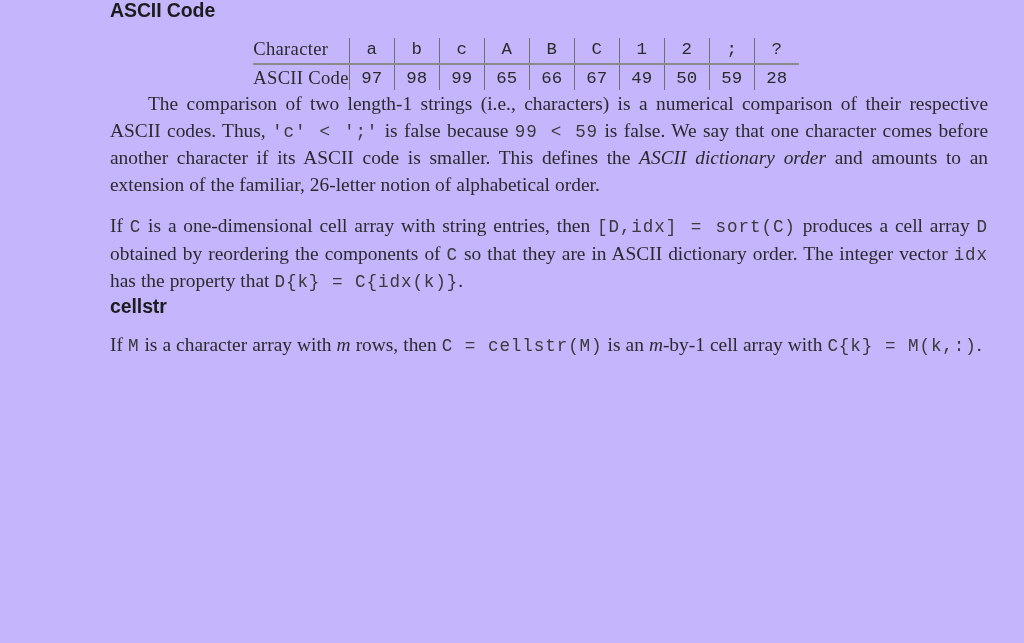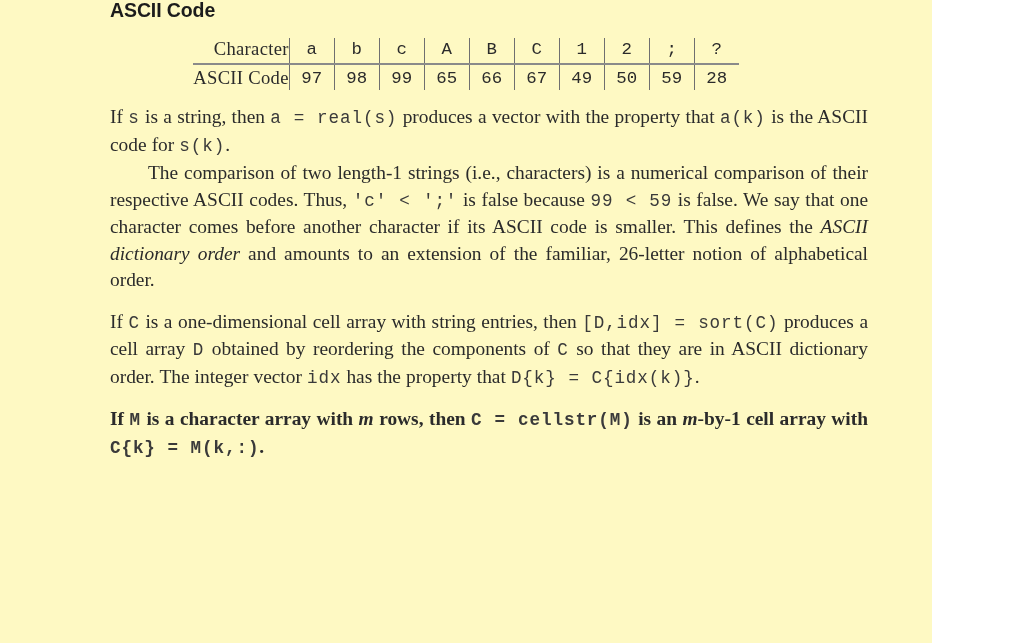--- a/index.html
+++ b/index.html
@@ -10,25 +10,25 @@
   body {
     width: 1024px;
     height: 643px;
     overflow: hidden;
     font-family: "Liberation Serif", "DejaVu Serif", serif;
     color: #2e2e2e;
     -webkit-font-smoothing: antialiased;
   }
   .page {
     position: relative;
-    width: 932px;
+    width: 1024px;
     height: 643px;
     box-sizing: border-box;
-    padding: 0 64px 0 110px;
-    background: #fef9c3;
+    padding: 0 36px 0 110px;
+    background: #c4b5fd;
   }
 
   
   h2.section-heading {
     font-family: "Liberation Sans", "DejaVu Sans", sans-serif;
     font-weight: bold;
     font-size: 19.5px;
     letter-spacing: -0.1px;
     color: #1c1c1c;
     margin: 0;
@@ -46,21 +46,21 @@
     text-align: justify;
     text-justify: inter-word;
     margin: 0;
     color: #2b2b2b;
     word-spacing: 0.2px;
   }
   .p-intro    { padding-top: 16px; }
   .p-realk    { padding-top: 14px; }
   .p-compare  { padding-top: 1px; text-indent: 38px; }
   .p-sort     { padding-top: 15px; }
-  .p-cellstr  { padding-top: 15px; font-weight: bold; }
+  .p-cellstr  { padding-top: 15px; }
   .last-line-left { text-align: left; }
 
   
   .it { font-style: italic; }
   .code {
     font-family: "Liberation Mono", "DejaVu Sans Mono", monospace;
     font-size: 17.6px;
     letter-spacing: 0.9px;
     color: #3a3a3a;
   }
@@ -78,21 +78,21 @@
     font-size: 18.6px;
     color: #2b2b2b;
   }
   table.ascii-table td {
     padding: 0;
     vertical-align: middle;
     white-space: nowrap;
   }
   td.rowlabel {
     font-family: "Liberation Serif", "DejaVu Serif", serif;
-    text-align: right;
+    text-align: left;
     padding: 1px 10px 1px 0;
     letter-spacing: 0.3px;
   }
   td.cellval {
     font-family: "Liberation Mono", "DejaVu Sans Mono", monospace;
     font-size: 17.4px;
     text-align: center;
     min-width: 44px;
     padding: 1px 8px;
     border-left: 1.4px solid #6f6f6f;
@@ -142,31 +142,29 @@
           <td class="cellval">67</td>
           <td class="cellval">49</td>
           <td class="cellval">50</td>
           <td class="cellval">59</td>
           <td class="cellval">28</td>
         </tr>
       </tbody>
     </table>
   </div>
 
-  <p class="body p-realk last-line-left">
-    <span>If </span><span class="code">s</span><span> is a string, then </span><span class="code">a  =  real(s)</span><span> produces a vector with the property that </span><span class="code">a(k)</span><span> is the ASCII code for </span><span class="code">s(k)</span><span>.</span>
-  </p>
 
   <p class="body p-compare">
     <span>The comparison of two length-1 strings (i.e., characters) is a numerical comparison of their respective ASCII codes. Thus, </span><span class="code">'c'  &lt;  ';'</span><span> is false because </span><span class="code">99  &lt;  59</span><span> is false. We say that one character comes before another character if its ASCII code is smaller. This defines the </span><span class="it">ASCII dictionary order</span><span> and amounts to an extension of the familiar, 26-letter notion of alphabetical order.</span>
   </p>
 
 
   <p class="body p-sort last-line-left">
     <span>If </span><span class="code">C</span><span> is a one-dimensional cell array with string entries, then </span><span class="code">[D,idx]  =  sort(C)</span><span> produces a cell array </span><span class="code">D</span><span> obtained by reordering the components of </span><span class="code">C</span><span> so that they are in ASCII dictionary order. The integer vector </span><span class="code">idx</span><span> has the property that </span><span class="code">D{k}  =  C{idx(k)}</span><span>.</span>
   </p>
 
+  <h2 class="section-heading h-cellstr">cellstr</h2>
 
   <p class="body p-cellstr last-line-left">
     <span>If </span><span class="code">M</span><span> is a character array with </span><span class="mvar">m</span><span> rows, then </span><span class="code">C  =  cellstr(M)</span><span> is an </span><span class="mvar">m</span><span>-by-1 cell array with </span><span class="code">C{k}  =  M(k,:)</span><span>.</span>
   </p>
 
 </div>
 
 </body></html>

